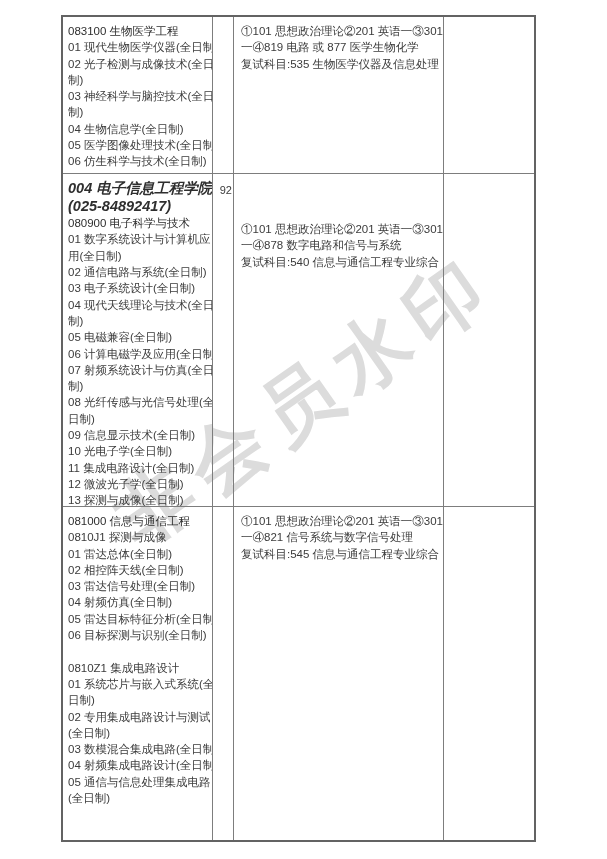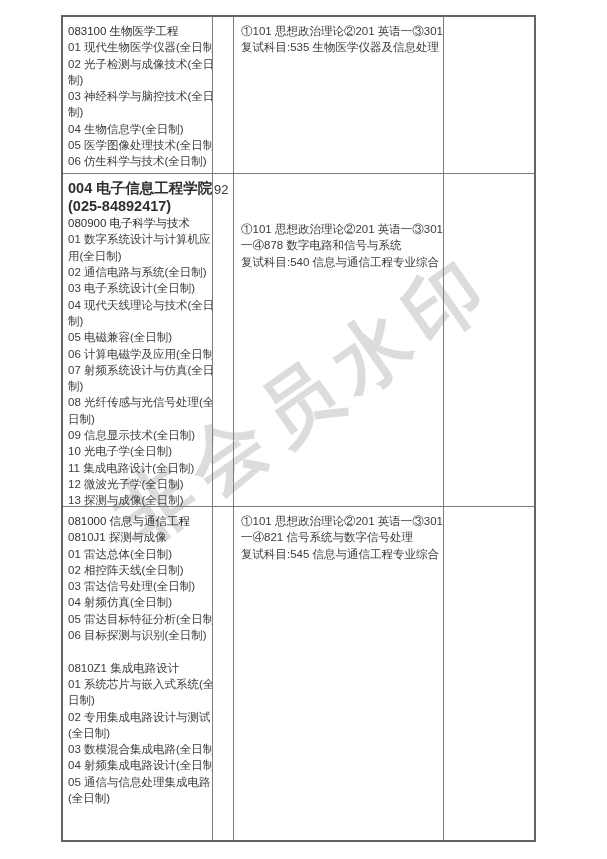--- a/index.html
+++ b/index.html
@@ -41,31 +41,31 @@
     border-right: 1px solid #7d7d7d;
     border-bottom: 1px solid #7d7d7d;
     padding: 6px 2px 0 5px;
     font-size: 11.5px;
     line-height: 16.3px;
     overflow: hidden;
   }
   .cell.last-col { border-right: none; }
   .cell.last-row { border-bottom: none; }
   .capacity-cell {
-    text-align: left;
+    text-align: right;
     padding: 8px 1px 0 1px;
-    font-size: 13px;
+    font-size: 11px;
   }
   .exam-cell { padding-left: 7px; padding-right: 2px; }
   .exam-cell.offset { padding-top: 47px; }
   .line { white-space: nowrap; min-height: 16.3px; }
   .line.bold { font-weight: 400; color: #2e2e2e; }
   .line.bold-lg {
     font-weight: 700; color: #2e2e2e;
-    font-size: 14.5px; line-height: 17.6px;
+    font-size: 14.5px; line-height: 17.6px; font-style: italic;
   }
 </style>
 </head>
 <body>
 
 <div class="page">
 
   <div class="watermark">非会员水印</div>
 
   <div class="admissions-table">
@@ -77,20 +77,21 @@
         <div class="line">制)</div>
         <div class="line">03 神经科学与脑控技术(全日</div>
         <div class="line">制)</div>
         <div class="line">04 生物信息学(全日制)</div>
         <div class="line">05 医学图像处理技术(全日制)</div>
         <div class="line">06 仿生科学与技术(全日制)</div>
       </div>
     <div class="cell capacity-cell"></div>
     <div class="cell exam-cell">
         <div class="line">①101 思想政治理论②201 英语一③301 数学</div>
+        <div class="line">一④819 电路 或 877 医学生物化学</div>
         <div class="line">复试科目:535 生物医学仪器及信息处理</div>
       </div>
     <div class="cell last-col"></div>
 
     <div class="cell program-cell">
         <div class="line bold-lg">004 电子信息工程学院</div>
         <div class="line bold-lg">(025-84892417)</div>
         <div class="line bold">080900 电子科学与技术</div>
         <div class="line">01 数字系统设计与计算机应</div>
         <div class="line">用(全日制)</div>

